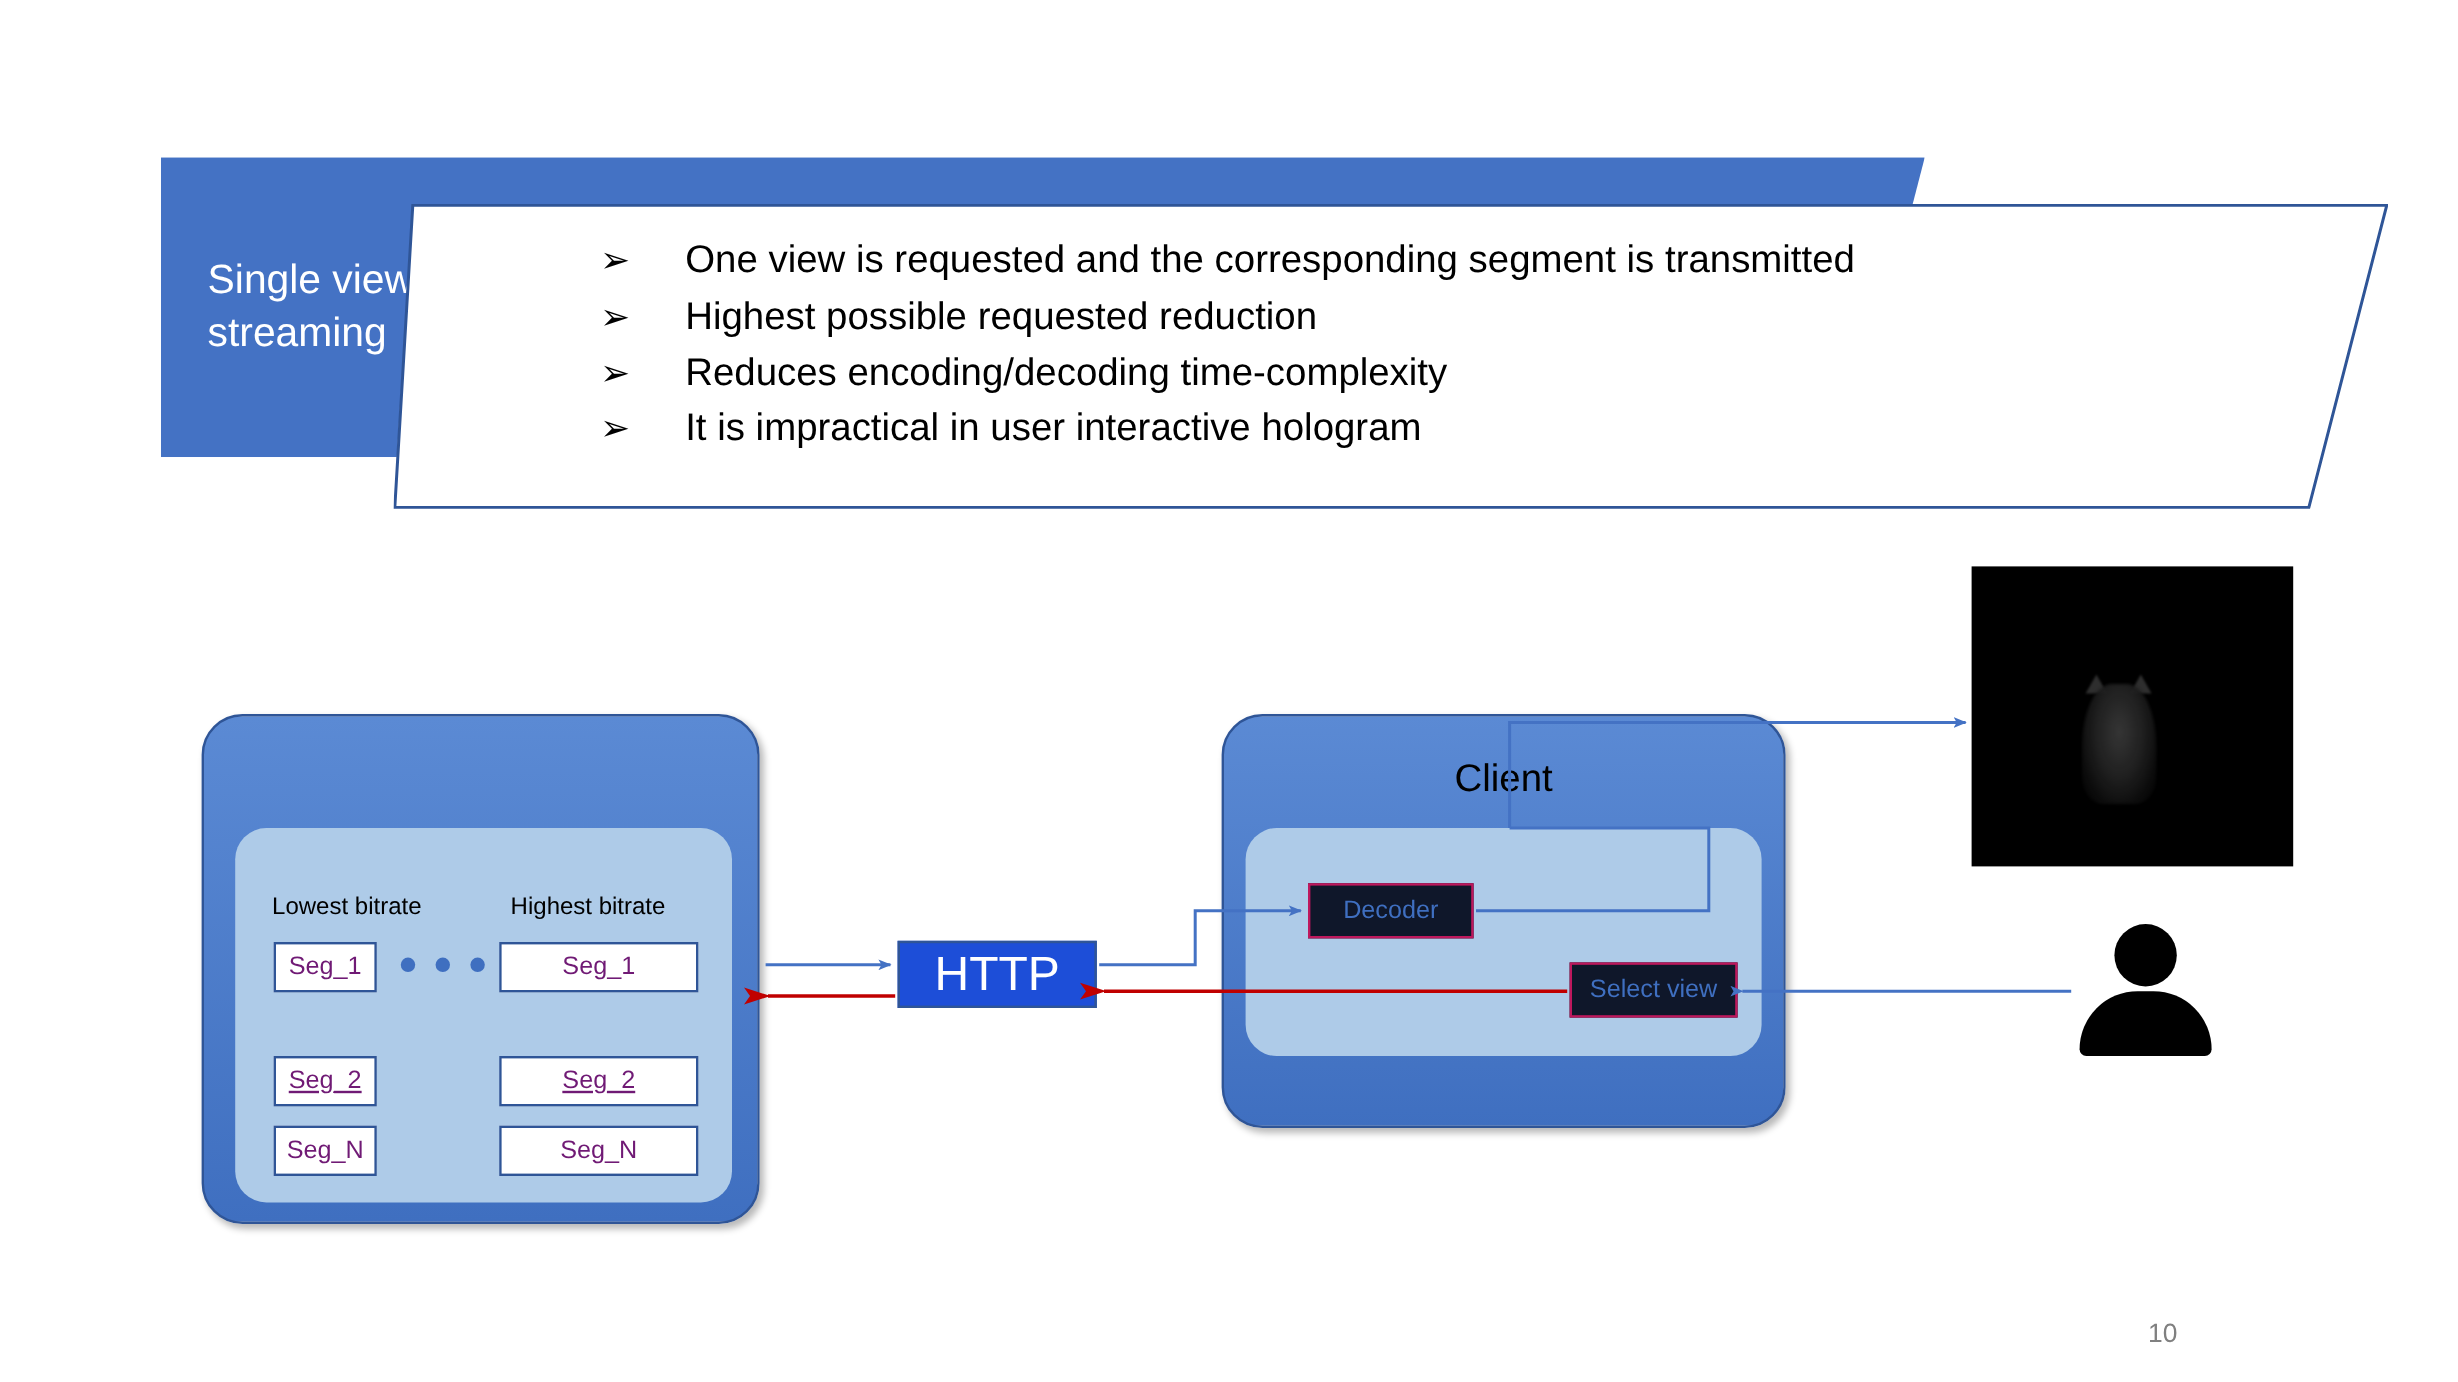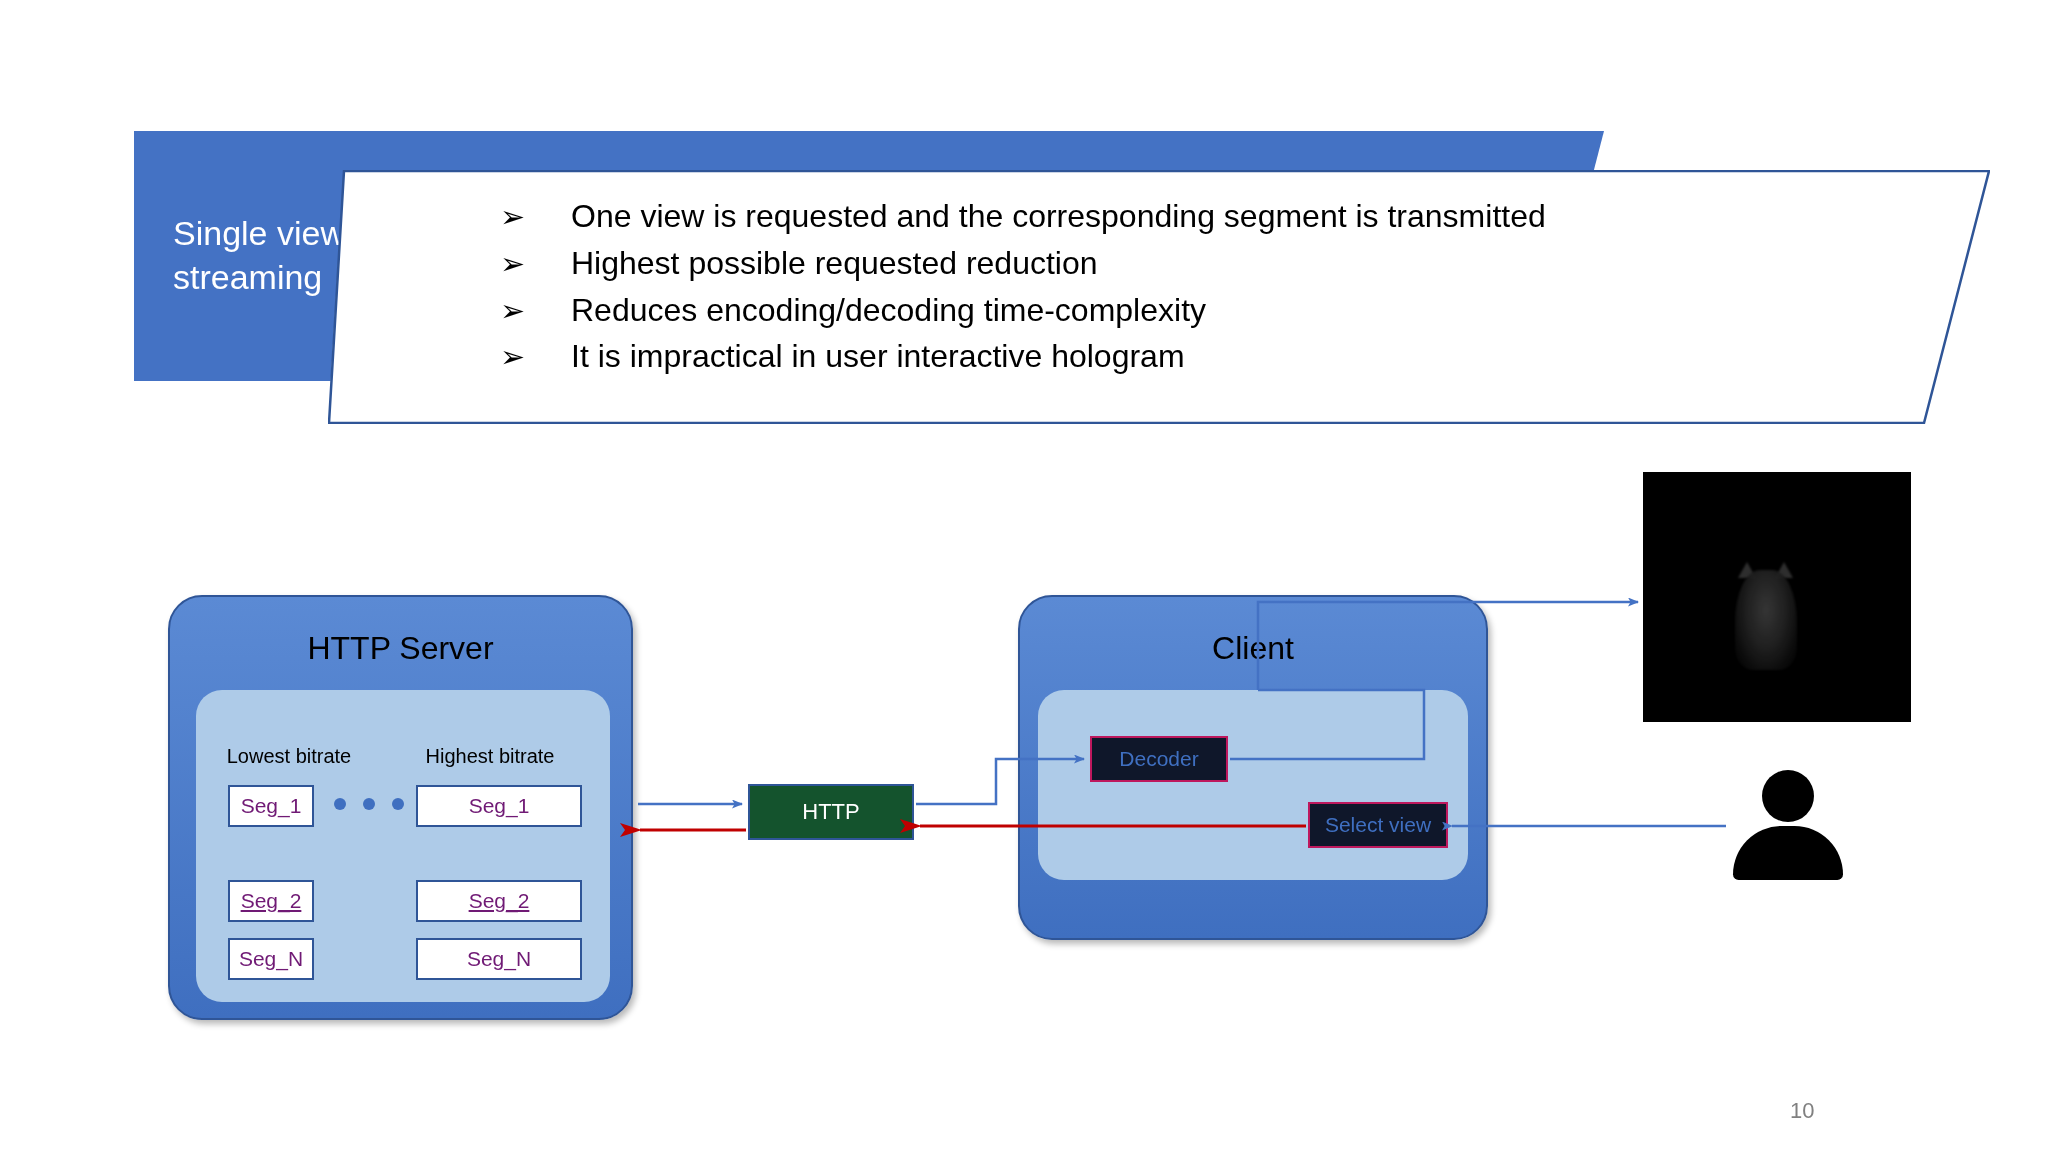--- a/index.html
+++ b/index.html
@@ -160,25 +160,25 @@
     display: block;
   }
 
   
   #http-box {
     position: absolute;
     left: 748px;
     top: 784px;
     width: 166px;
     height: 56px;
-    background: #14532d;
+    background: #1d4ed8;
     border: 2px solid #2f5597;
     box-sizing: border-box;
     color: #ffffff;
-    font-size: 22px;
+    font-size: 40px;
     display: flex;
     align-items: center;
     justify-content: center;
     font-family: "Liberation Sans", sans-serif;
   }
 
   
   #client-outer { left: 1018px; top: 595px; width: 470px; height: 345px; }
   #client-inner { left: 1038px; top: 690px; width: 430px; height: 190px; }
   #client-title { top: 630px; left: 1018px; width: 470px; }
@@ -299,21 +299,20 @@
       <span class="bullet-text">Reduces encoding/decoding time-complexity</span>
     </div>
     <div class="bullet-row">
       <span class="bullet-marker">➢</span>
       <span class="bullet-text">It is impractical in user interactive hologram</span>
     </div>
   </div>
 
   <div class="outer-panel" id="server-outer"></div>
   <div class="inner-panel" id="server-inner"></div>
-  <div class="panel-title" id="server-title">HTTP Server</div>
 
   <div class="column-label" id="label-lowest">Lowest bitrate</div>
   <div class="column-label" id="label-highest">Highest bitrate</div>
 
   <div class="seg-box seg-left row-1">Seg_1</div>
   <div class="seg-box seg-left row-2">Seg_2</div>
   <div class="seg-box seg-left row-n">Seg_N</div>
 
   <div class="seg-box seg-right row-1">Seg_1</div>
   <div class="seg-box seg-right row-2">Seg_2</div>

